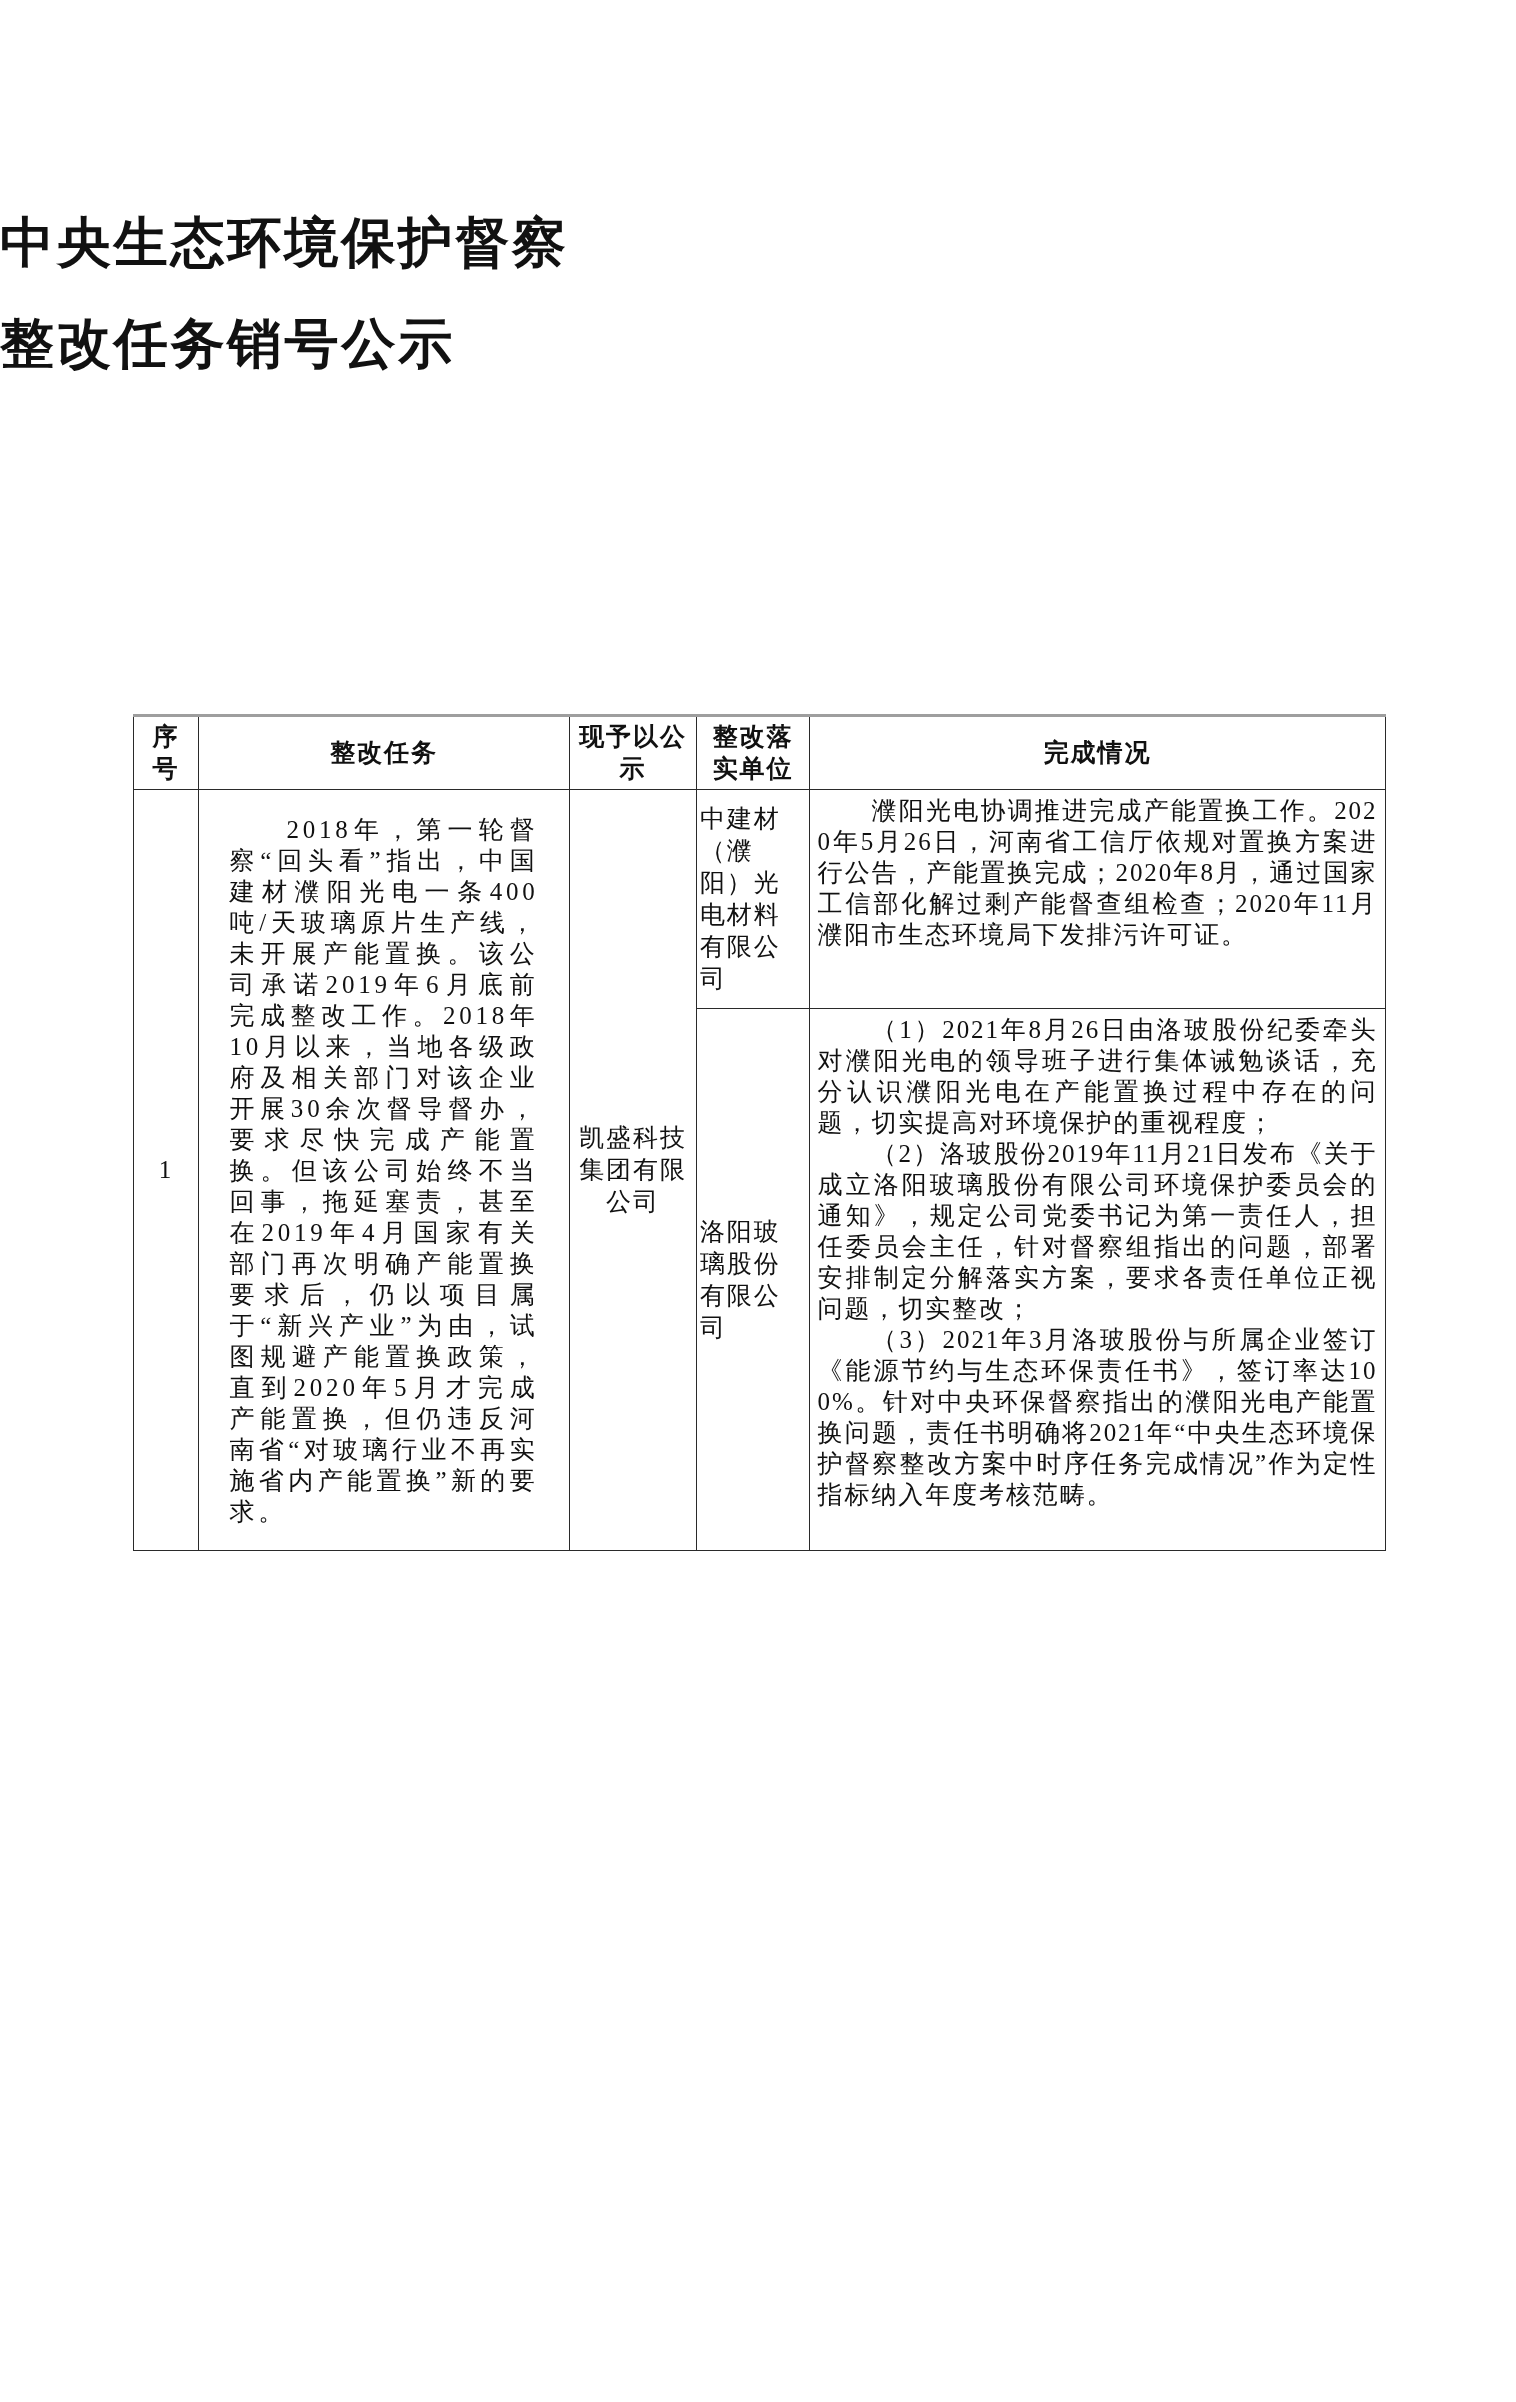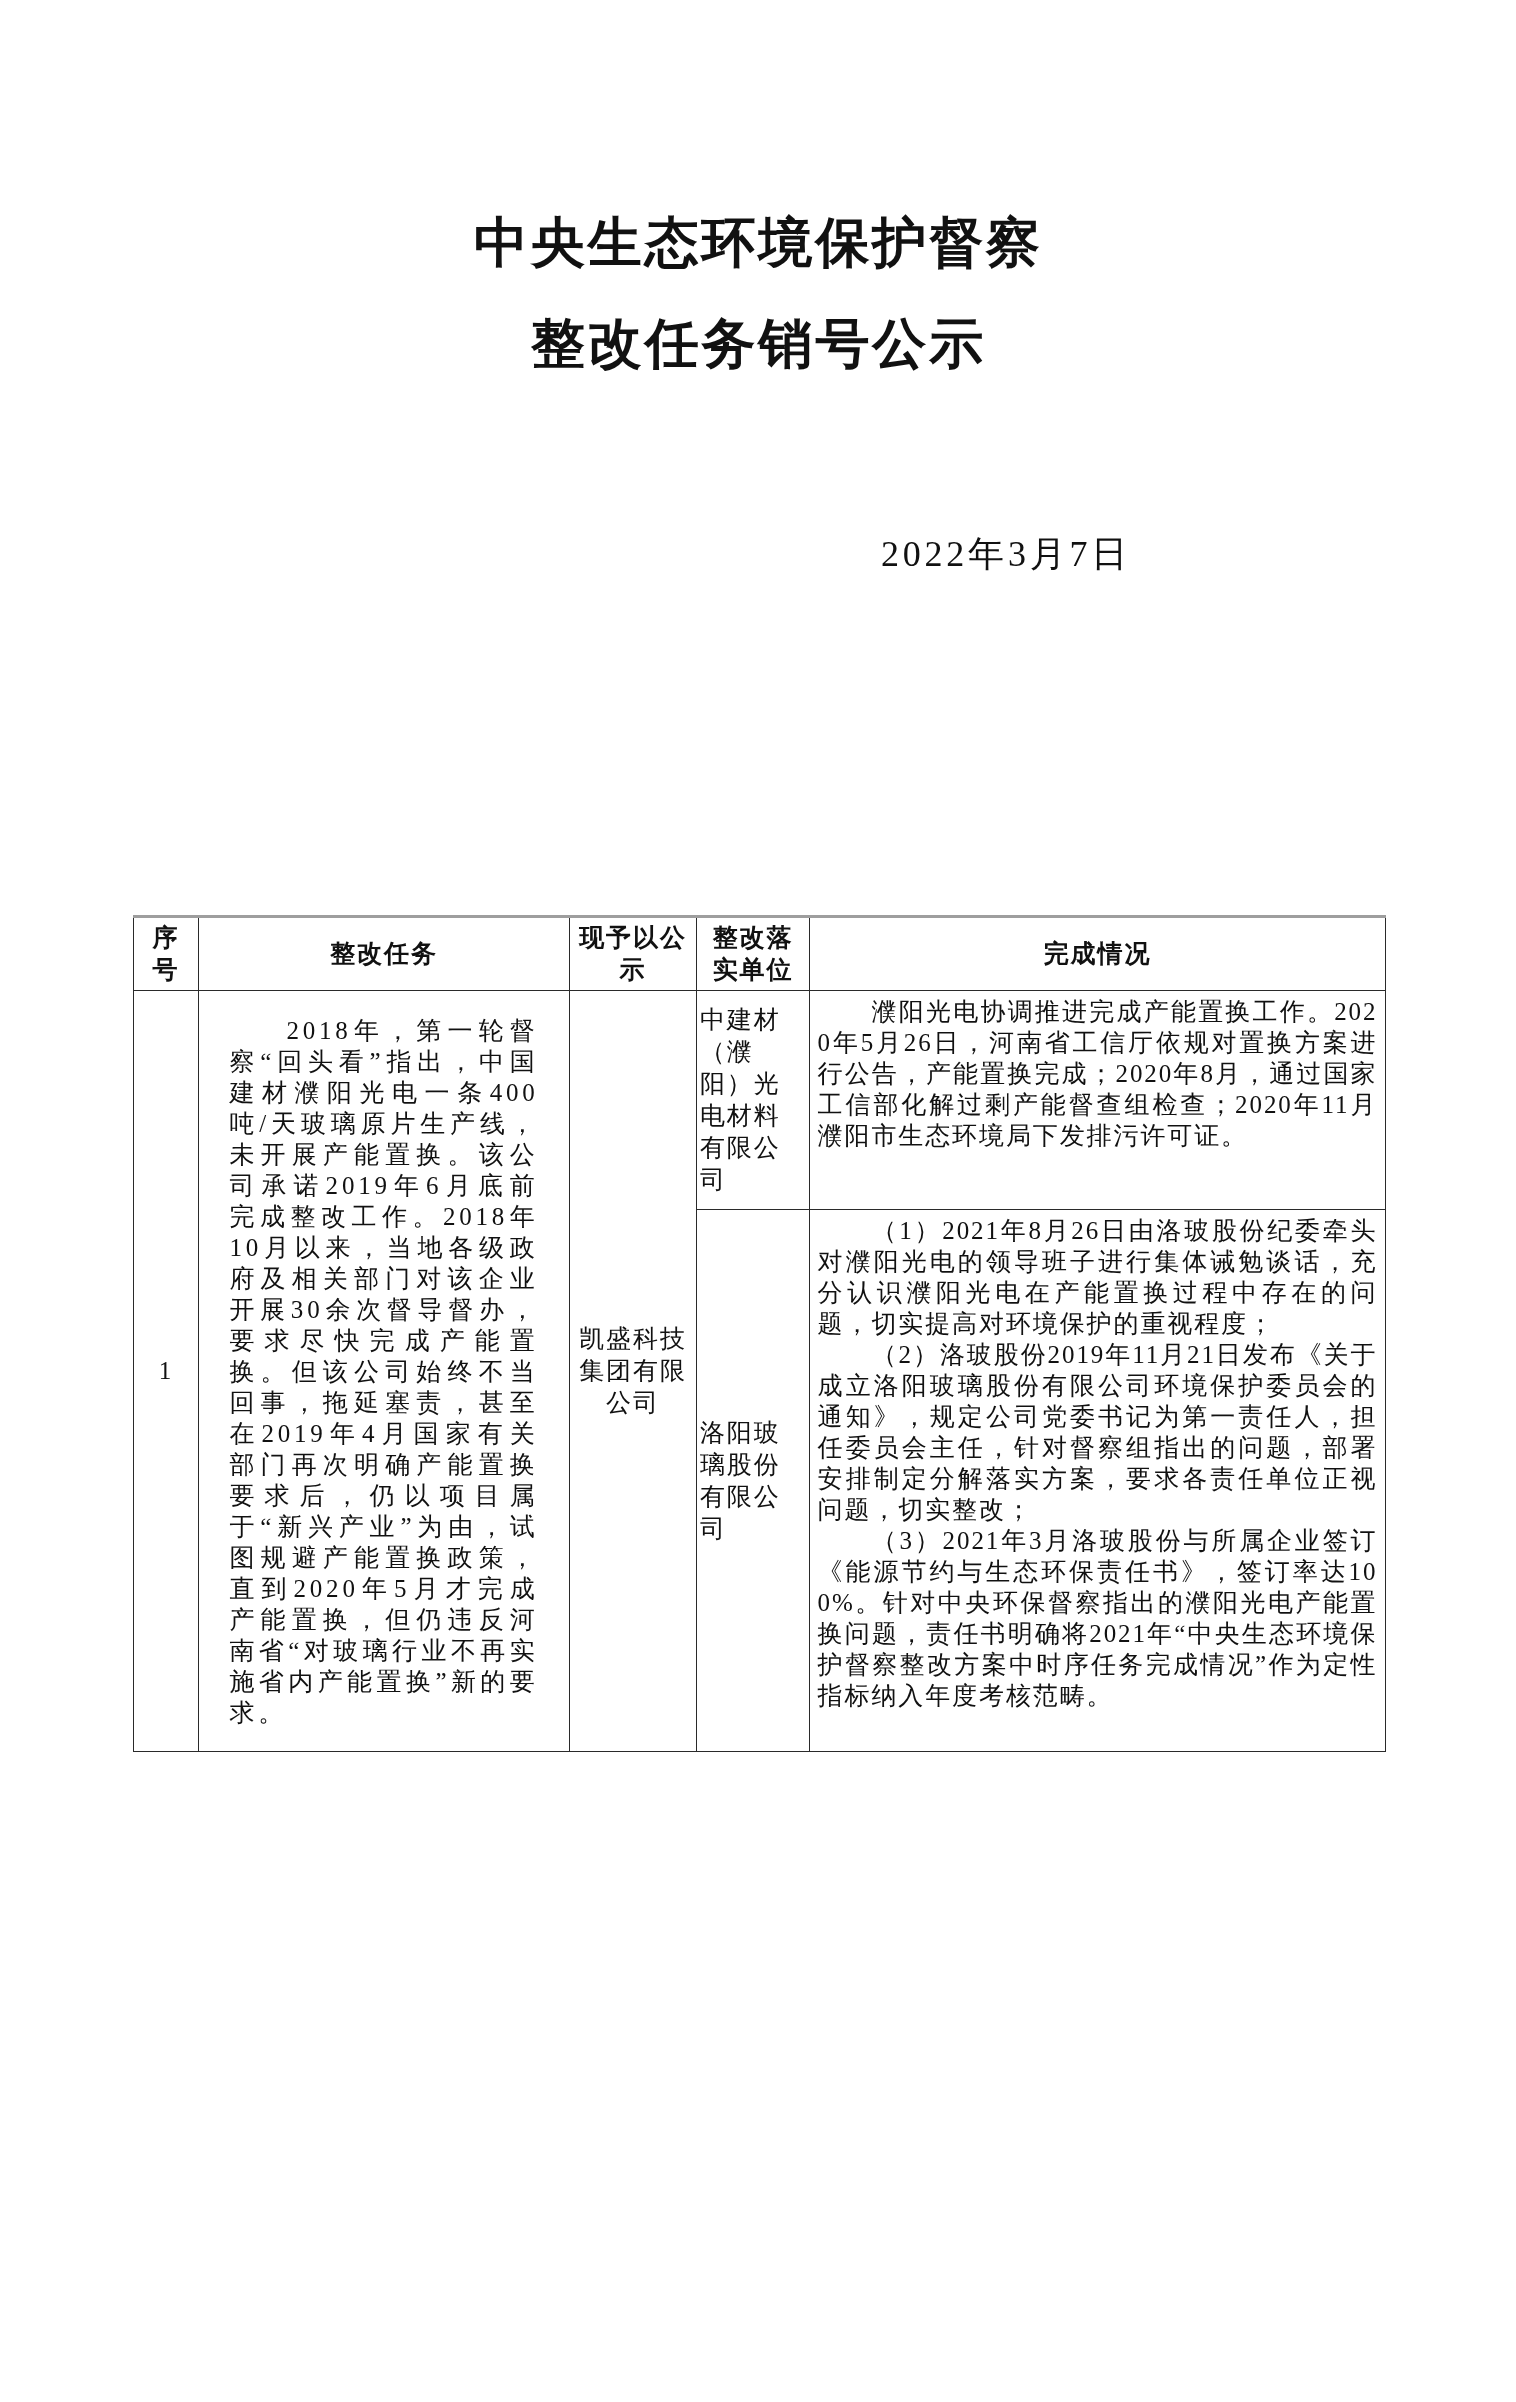--- a/index.html
+++ b/index.html
@@ -13,21 +13,21 @@
     height: 2402px;
     margin: 0 auto;
     background: #ffffff;
     color: #111111;
     font-family: "Liberation Serif", "DejaVu Serif", serif;
     overflow: hidden;
   }
   
   .titles {
     padding-top: 210px;
-    text-align: center;
+    text-align: left;
   }
   .title-line {
     margin: 0;
     font-size: 54px;
     font-weight: bold;
     letter-spacing: 2.9px;
     line-height: 67px;
   }
   .title-line.second {
     margin-top: 34px;
@@ -115,21 +115,20 @@
 <body>
 
 <div class="page">
 
   <div class="titles">
     <h1 class="title-line">中央生态环境保护督察</h1>
     <h1 class="title-line second">整改任务销号公示</h1>
   </div>
 
 
-  <div class="sign-date">2022年3月7日</div>
 
   <table class="rect-table">
     <colgroup>
       <col style="width:65px">
       <col style="width:371px">
       <col style="width:127px">
       <col style="width:113px">
       <col style="width:576px">
     </colgroup>
     <thead>

